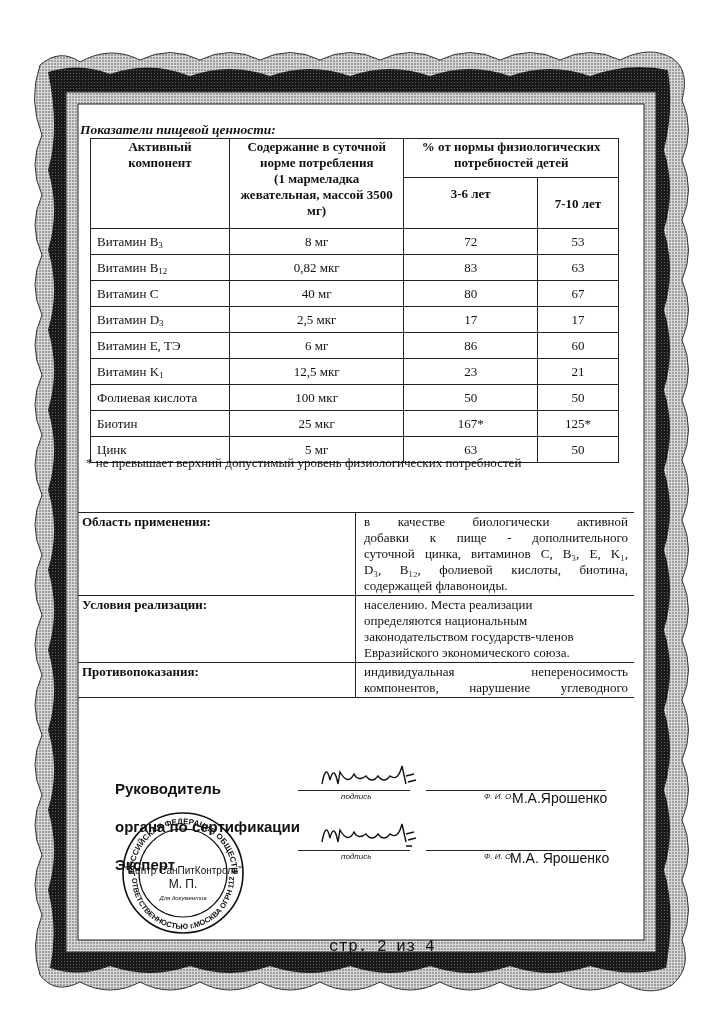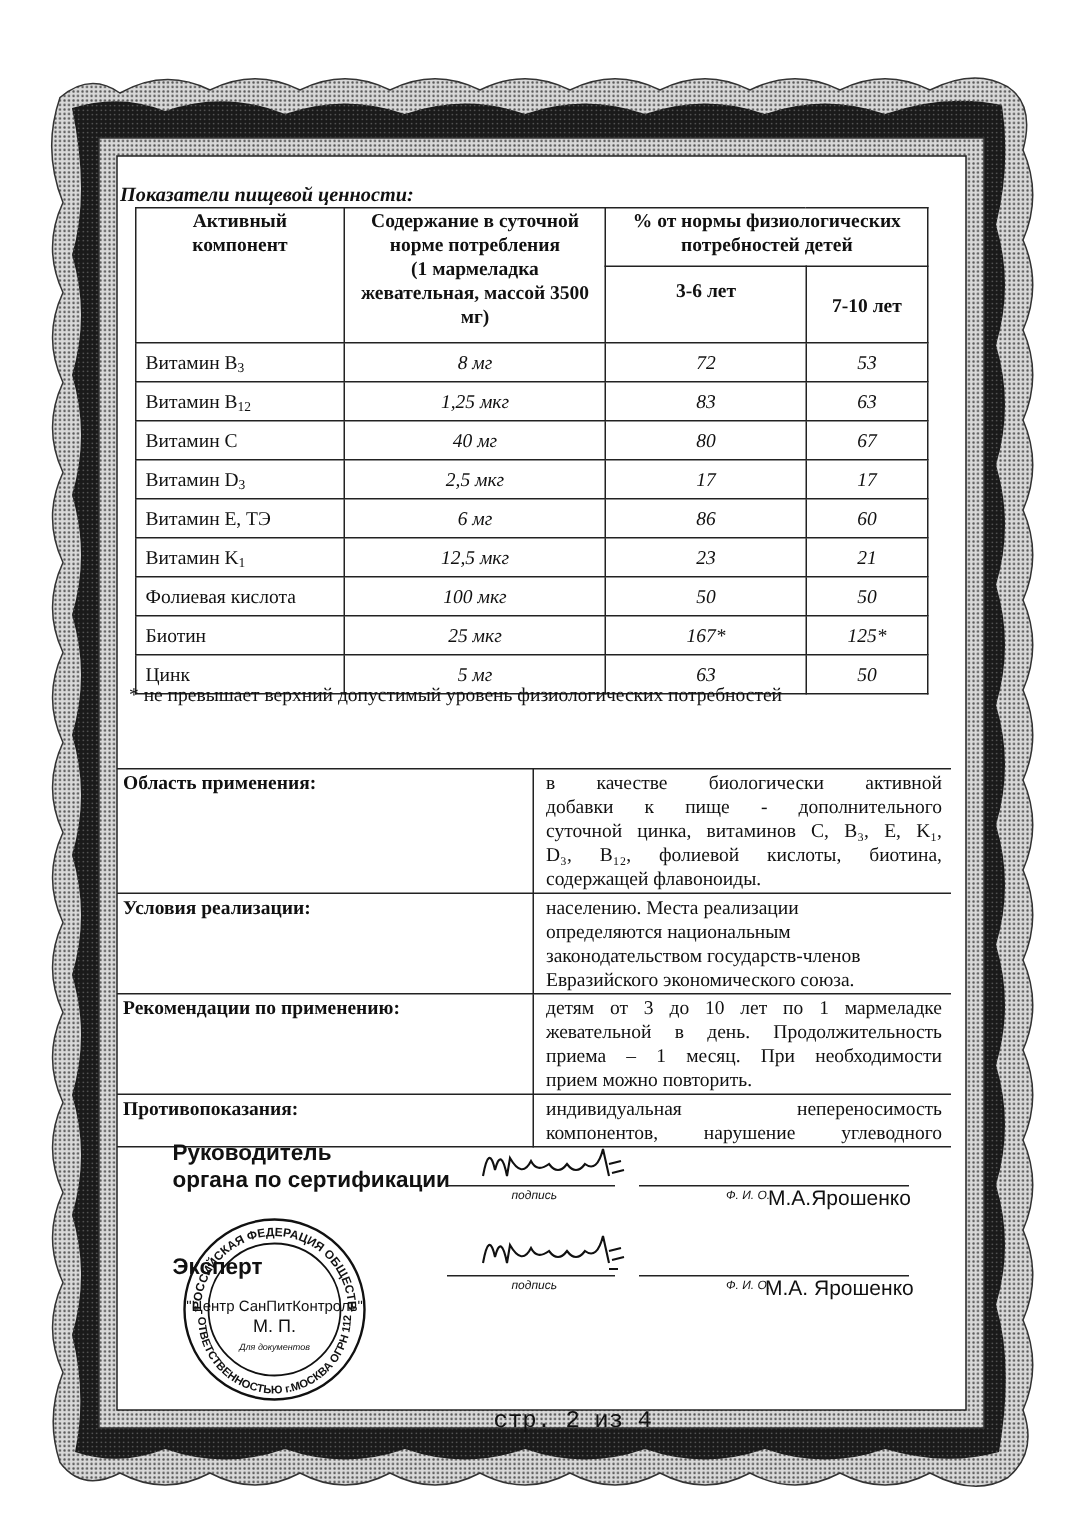--- a/index.html
+++ b/index.html
@@ -4,30 +4,30 @@
 <style>
   html, body { margin:0; padding:0; }
   body { width:724px; height:1024px; background:#ffffff; position:relative; overflow:hidden;
          font-family:"Liberation Serif","DejaVu Serif",serif; color:#111; }
   .frame-svg { position:absolute; left:0; top:0; width:724px; height:1024px; }
   .section-title { position:absolute; left:80px; top:122px; font-style:italic; font-weight:bold; font-size:13.5px; }
   table.nut { position:absolute; left:90px; top:138px; width:529px; border-collapse:collapse; font-size:13px; }
   table.nut td, table.nut th { border:1px solid #222; padding:0 6px; }
   table.nut th { font-weight:bold; text-align:center; vertical-align:top; line-height:16px; font-size:13px; }
   table.nut td { height:25px; }
-  table.nut td.c { text-align:center;font-style:italic; }
+  table.nut td.c { text-align:center; }
   sub { font-size:9px; vertical-align:-2px; }
   .footnote { position:absolute; left:86px; top:455px; font-size:13px; }
   .lower { position:absolute; left:78px; top:512px; width:556px; border-collapse:collapse; font-size:13px; }
   .lower td { border-top:1px solid #222; border-bottom:1px solid #222; vertical-align:top; padding:1px 4px; line-height:16px; }
   .lower td.lbl { font-weight:bold; width:269px; border-right:1px solid #222; }
   .lower td.val { text-align:justify; padding-left:8px; padding-right:6px; }
   .just-last { text-align-last:justify; }
   .sig { position:absolute; font-family:"Liberation Sans","DejaVu Sans",sans-serif; }
-  .sig-title { font-weight:bold; font-size:15px; line-height:18px; }
+  .sig-title { font-weight:bold; font-size:15px; line-height:18px;margin-top:20px; }
   .sig-line { position:absolute; border-bottom:1px solid #222; }
   .sig-caption { position:absolute; font-style:italic; font-size:8px; font-family:"Liberation Sans",sans-serif; }
   .sig-name { position:absolute; font-size:14px; font-family:"Liberation Sans",sans-serif;margin-top:24px; }
   .stamp { position:absolute; left:120px; top:810px; width:126px; height:126px; }
   .page-num { position:absolute; left:329px; top:938px; font-family:Liberation Mono, monospace; font-size:16px; }
 </style>
 </head>
 <body>
 
 <svg class="frame-svg" viewBox="0 0 724 1024">
@@ -86,21 +86,21 @@
   </tbody>
     <tbody id="nut-body">
       <tr>
         <td><span>Витамин B</span><sub>3</sub></td>
         <td class="c">8 мг</td>
         <td class="c">72</td>
         <td class="c">53</td>
       </tr>
       <tr>
         <td><span>Витамин B</span><sub>12</sub></td>
-        <td class="c">1,25 мкг</td>
+        <td class="c">0,82 мкг</td>
         <td class="c">83</td>
         <td class="c">63</td>
       </tr>
       <tr>
         <td><span>Витамин C</span></td>
         <td class="c">40 мг</td>
         <td class="c">80</td>
         <td class="c">67</td>
       </tr>
       <tr>
@@ -156,29 +156,20 @@
       <div>содержащей флавоноиды.</div>
     </td>
   </tr>
   <tr>
     <td class="lbl">Условия реализации:</td>
     <td class="val" style="text-align:left">
       <div>населению. Места реализации</div>
       <div>определяются национальным</div>
       <div>законодательством государств-членов</div>
       <div>Евразийского экономического союза.</div>
-    </td>
-  </tr>
-  <tr>
-    <td class="lbl">Рекомендации по применению:</td>
-    <td class="val">
-      <div class="just-last">детям от 3 до 10 лет по 1 мармеладке</div>
-      <div class="just-last">жевательной в день. Продолжительность</div>
-      <div class="just-last">приема – 1 месяц. При необходимости</div>
-      <div>прием можно повторить.</div>
     </td>
   </tr>
   <tr>
     <td class="lbl">Противопоказания:</td>
     <td class="val">
       <div class="just-last">индивидуальная непереносимость</div>
       <div class="just-last">компонентов, нарушение углеводного</div>
     </td>
   </tr>
 </tbody>

